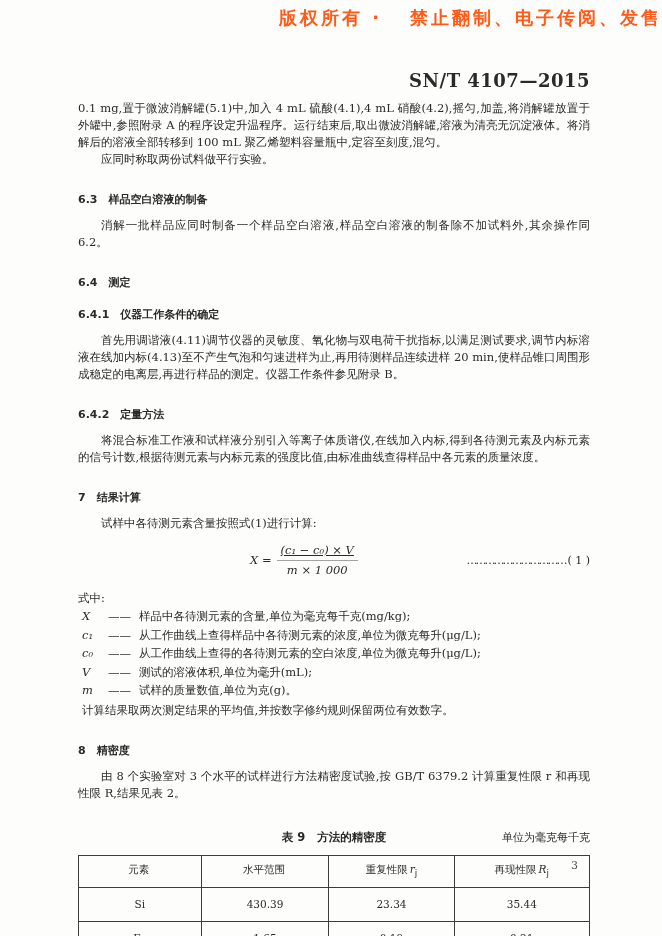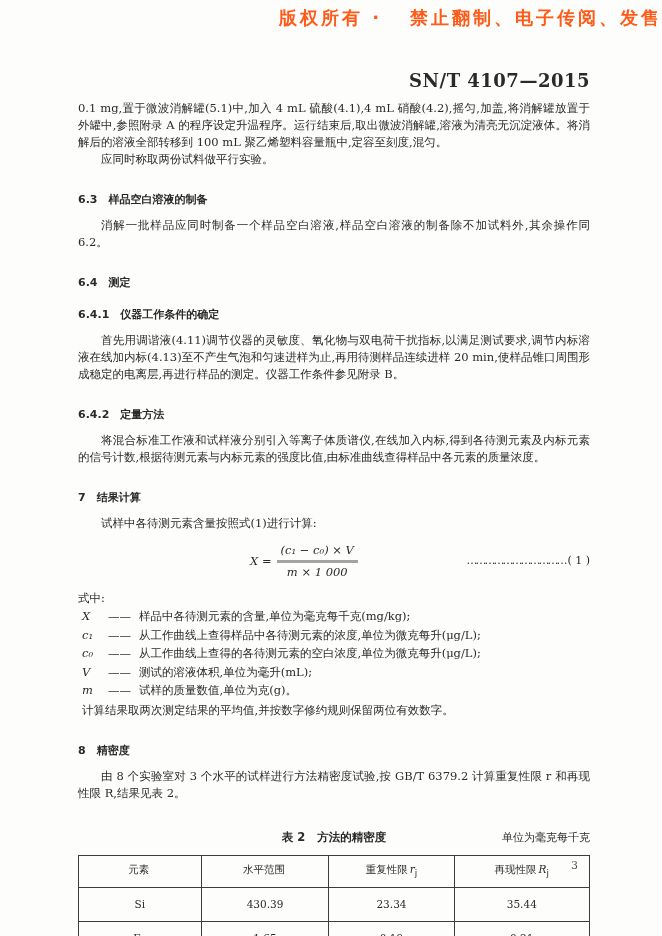--- a/index.html
+++ b/index.html
@@ -52,21 +52,21 @@
   .p-body { margin-top:9px; }
   
   .formula-row { position:relative; height:44px; margin-top:8px; }
   .formula {
     position:absolute; left:0; right:60px; top:2px;
     text-align:center;
     font-style:italic;
     font-size:11.5px;
   }
   .frac { display:inline-block; vertical-align:middle; text-align:center; margin-left:5px; }
-  .fnum { display:block; padding:0 4px 1px; border-bottom:3px solid #a3a3a3; }
+  .fnum { display:block; padding:0 4px 1px; border-bottom:1px solid #a3a3a3;text-decoration:underline; }
   .fden { display:block; padding-top:1px; }
   .eq-tail {
     position:absolute; right:0; top:12px;
     font-style:normal; font-size:11px;
     white-space:nowrap;
   }
   .eq-dots { letter-spacing:-2px; color:#333; }
   .eq-no { margin-left:2px; }
   
   .where { margin-top:6px; }
@@ -194,21 +194,21 @@
     <p class="p-final">计算结果取两次测定结果的平均值,并按数字修约规则保留两位有效数字。</p>
 
     <div class="sec-h">
       <span class="h-num">8</span><span>精密度</span>
     </div>
     <p class="p-body indent">由 8 个实验室对 3 个水平的试样进行方法精密度试验,按 GB/T 6379.2 计算重复性限 r 和再现性限 R,结果见表 2。</p>
 
     <div class="tbl-caption-row">
       <span class="cap-spacer"></span>
       <span class="tbl-caption">
-        <span class="cap-num">表 2</span><span>方法的精密度</span>
+        <span class="cap-num">表 9</span><span>方法的精密度</span>
       </span>
       <span class="tbl-unit">单位为毫克每千克</span>
     </div>
 
     <table class="precision">
       <thead>
         <tr>
           <th class="col-el"><span>元素</span><span class="hdr-sym"></span><sub></sub></th>
           <th class="col-rng"><span>水平范围</span><span class="hdr-sym"></span><sub></sub></th>
           <th class="col-r"><span>重复性限</span><span class="hdr-sym">r</span><sub>j</sub></th>

